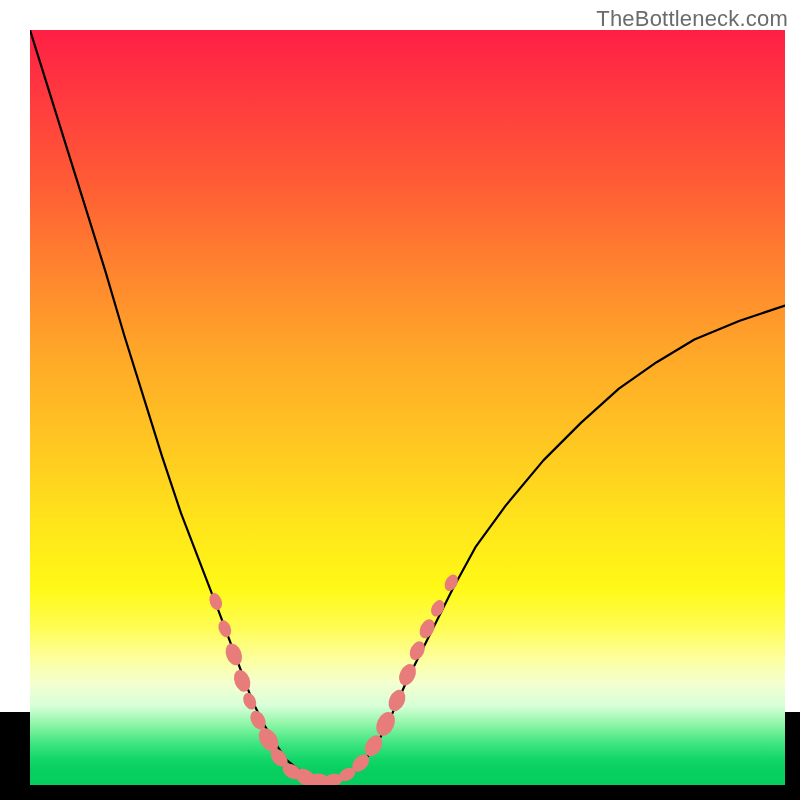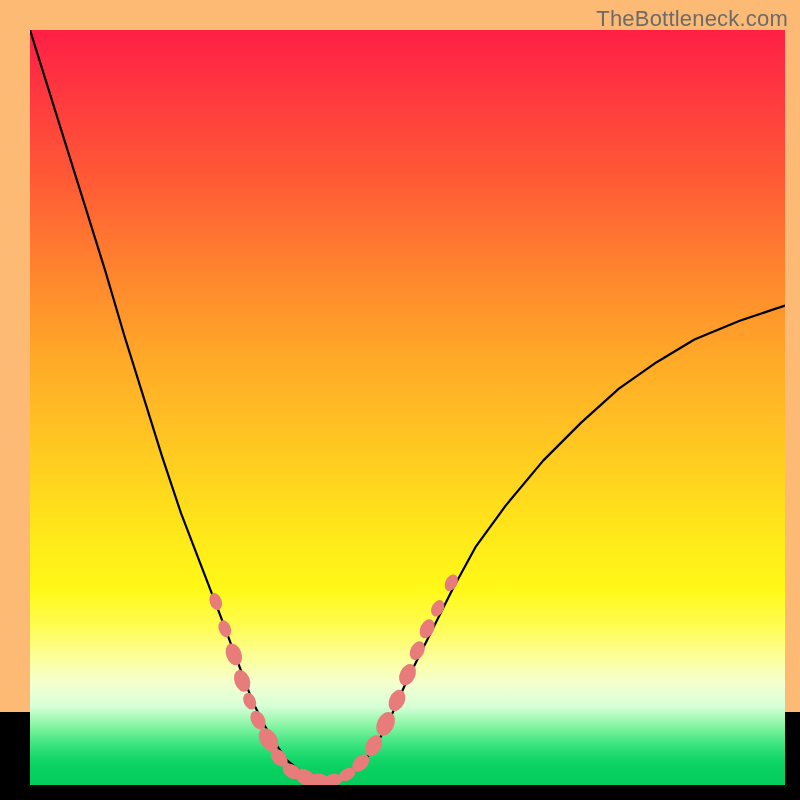--- a/index.html
+++ b/index.html
@@ -8,21 +8,21 @@
     width: 800px;
     height: 800px;
     overflow: hidden;
     background: #000;
     font-family: Arial, Helvetica, sans-serif;
   }
   .frame {
     width: 800px;
     height: 712px;
     position: relative;
-    background: #fdba74;
+    background: #ffffff;
   }
   .plot {
     position: absolute;
     left: 30px;
     top: 30px;
     width: 755px;
     height: 755px;
     overflow: hidden;
   }
   .gradient {

